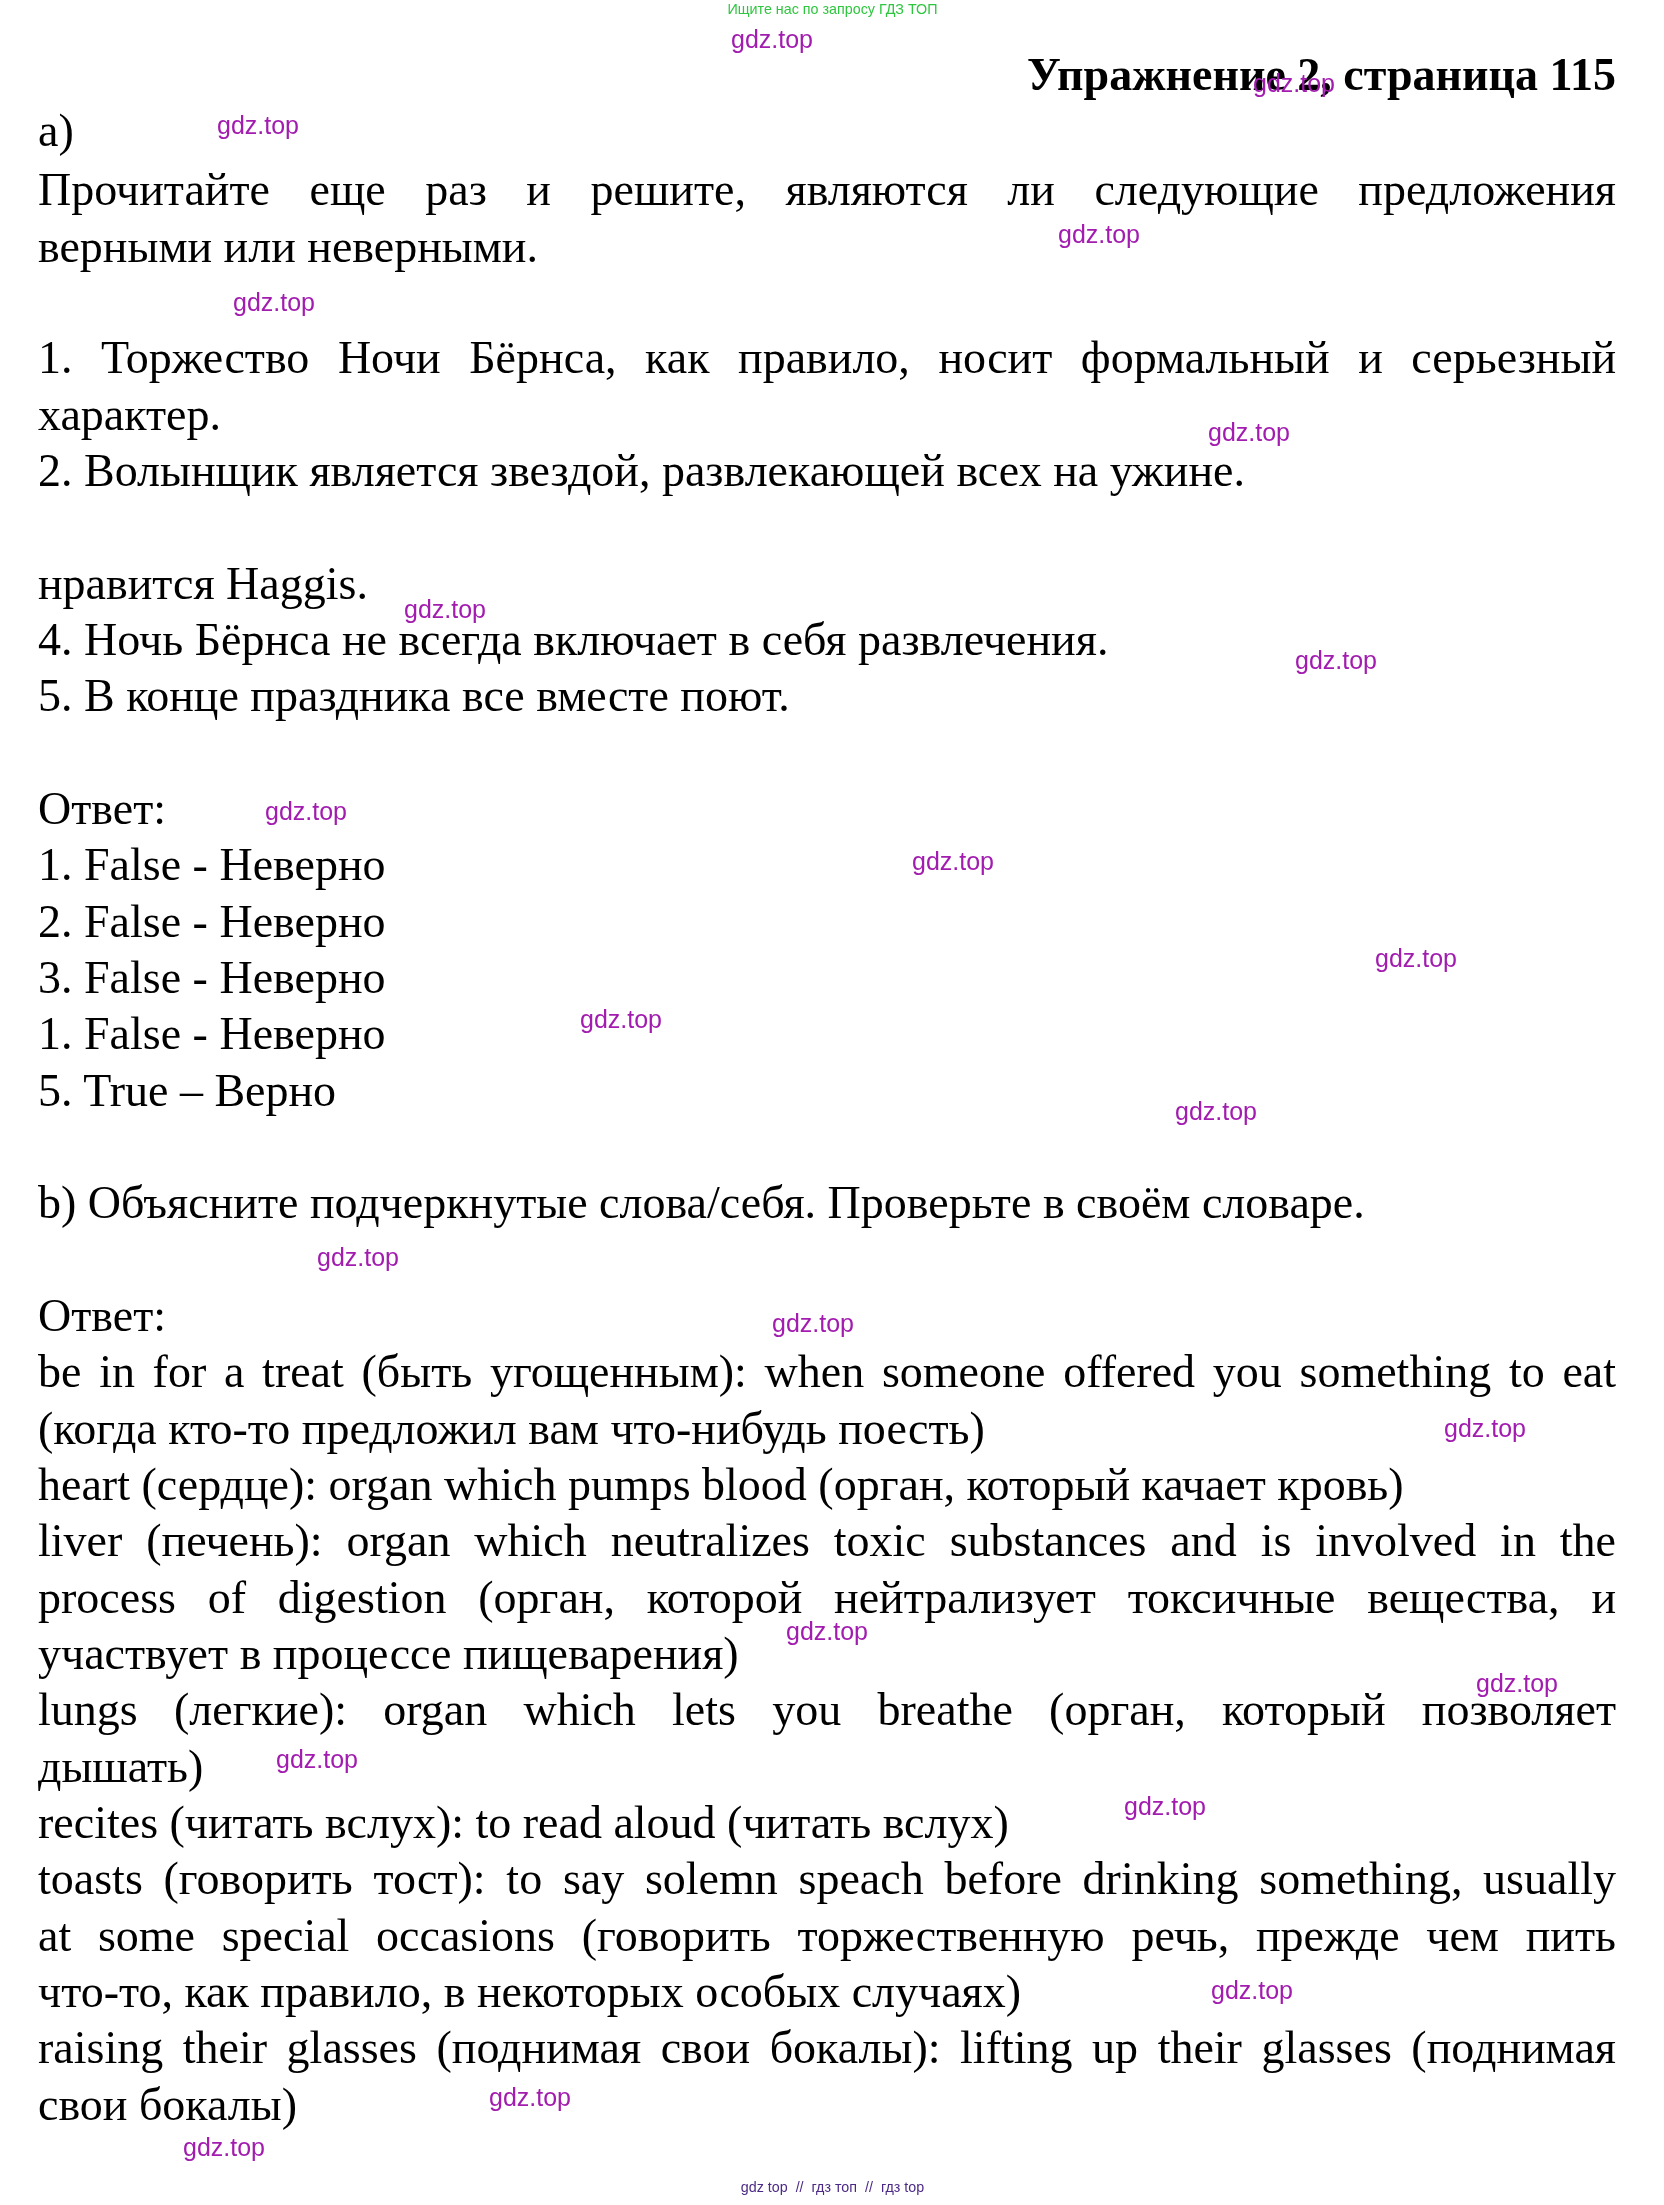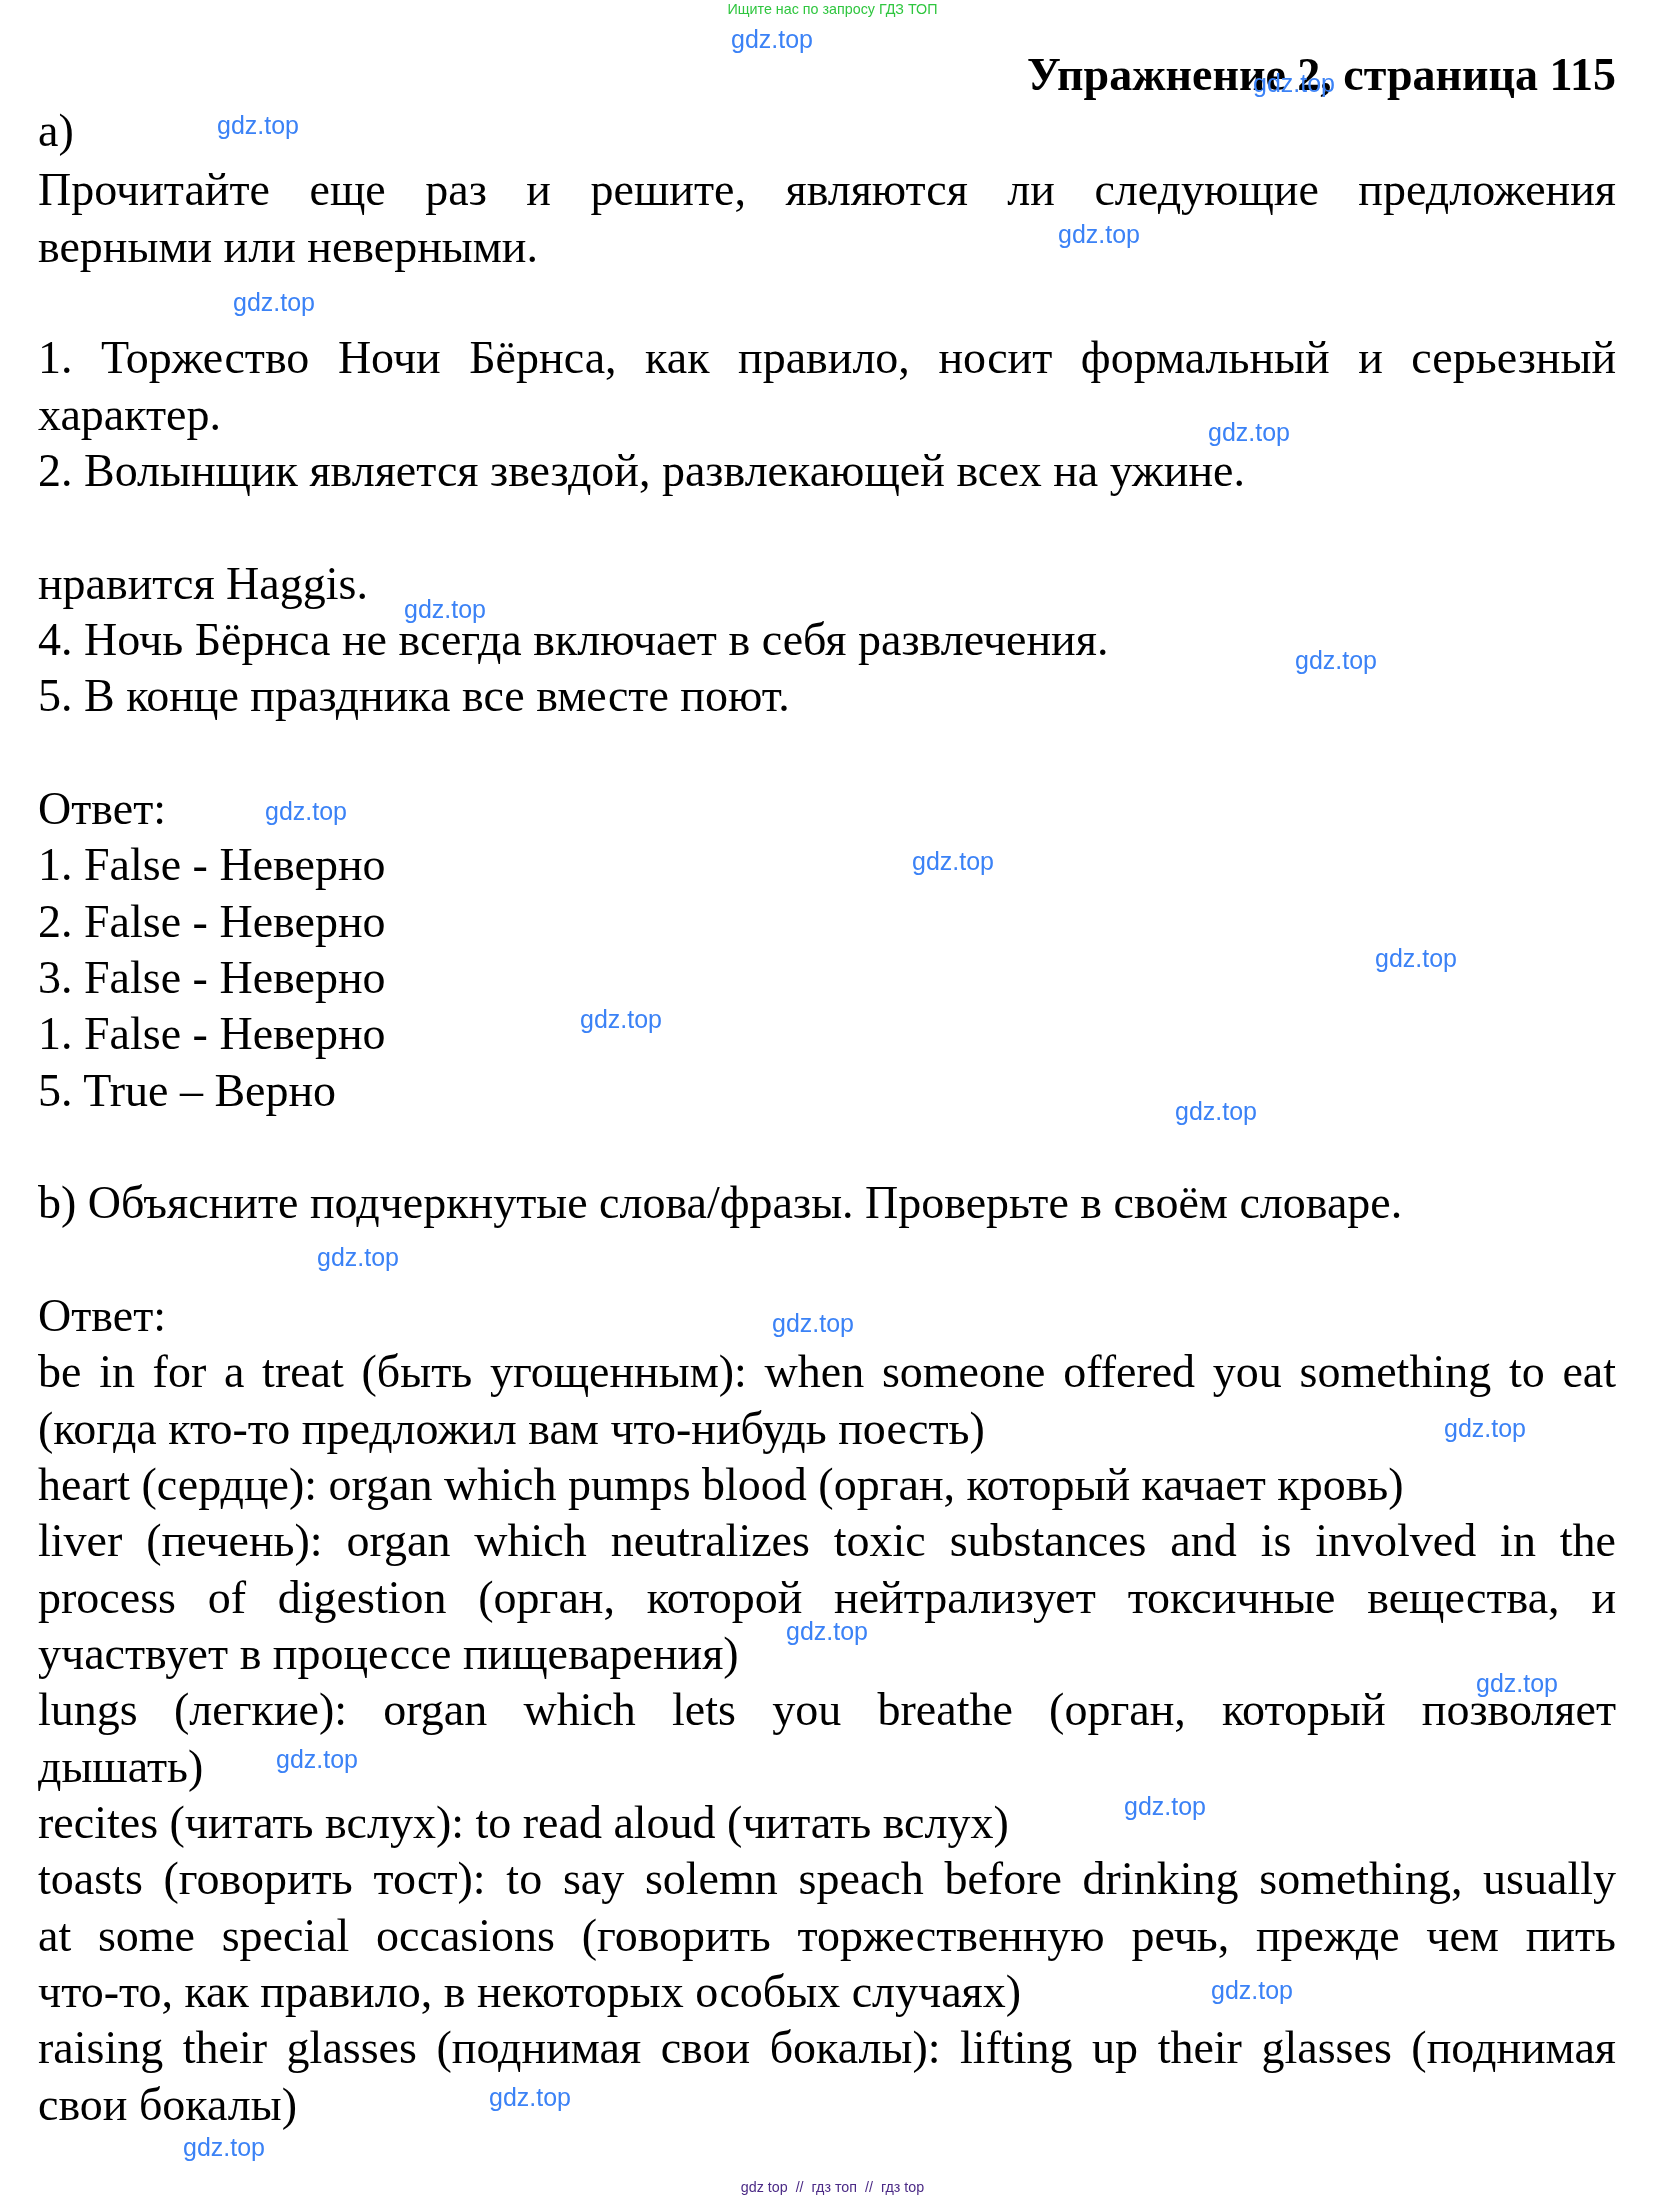--- a/index.html
+++ b/index.html
@@ -17,21 +17,21 @@
     }
     .line {
       position: absolute; left: 38px; width: 1578px; height: 56px;
       font-family: "Liberation Serif", serif; font-size: 46px; line-height: 56px;
       color: #000; white-space: nowrap;
     }
     .line.justify { text-align: justify; text-align-last: justify; white-space: normal; }
     .line.bold { font-weight: bold; text-align: right; }
     .wm {
       position: absolute; font-family: "Liberation Sans", sans-serif;
-      font-size: 25px; line-height: 29px; color: #3b82f6; white-space: nowrap;
+      font-size: 25px; line-height: 29px; color: #a21caf; white-space: nowrap;
     }
   </style>
 </head>
 <body>
 
 <div class="page">
   <div class="top-banner">Ищите нас по запросу ГДЗ ТОП</div>
 
   <div class="line bold" style="top:47px">Упражнение 2, страница 115</div>
   <div class="line" style="top:103px">а)</div>
@@ -46,21 +46,21 @@
   <div class="line" style="top:612px">4. Ночь Бёрнса не всегда включает в себя развлечения.</div>
   <div class="line" style="top:668px">5. В конце праздника все вместе поют.</div>
 
   <div class="line" style="top:781px">Ответ:</div>
   <div class="line" style="top:837px">1. False - Неверно</div>
   <div class="line" style="top:894px">2. False - Неверно</div>
   <div class="line" style="top:950px">3. False - Неверно</div>
   <div class="line" style="top:1006px">1. False - Неверно</div>
   <div class="line" style="top:1063px">5. True – Верно</div>
 
-  <div class="line" style="top:1175px">b) Объясните подчеркнутые слова/фразы. Проверьте в своём словаре.</div>
+  <div class="line" style="top:1175px">b) Объясните подчеркнутые слова/себя. Проверьте в своём словаре.</div>
 
   <div class="line" style="top:1288px">Ответ:</div>
   <div class="line justify" style="top:1344px">be in for a treat (быть угощенным): when someone offered you something to eat</div>
   <div class="line" style="top:1401px">(когда кто-то предложил вам что-нибудь поесть)</div>
   <div class="line" style="top:1457px">heart (сердце): organ which pumps blood (орган, который качает кровь)</div>
   <div class="line justify" style="top:1513px">liver (печень): organ which neutralizes toxic substances and is involved in the</div>
   <div class="line justify" style="top:1570px">process of digestion (орган, которой нейтрализует токсичные вещества, и</div>
   <div class="line" style="top:1626px">участвует в процессе пищеварения)</div>
   <div class="line justify" style="top:1682px">lungs (легкие): organ which lets you breathe (орган, который позволяет</div>
   <div class="line" style="top:1739px">дышать)</div>

